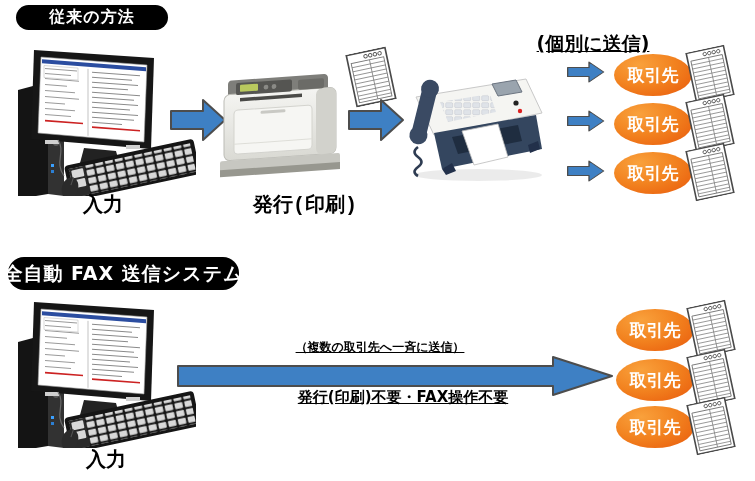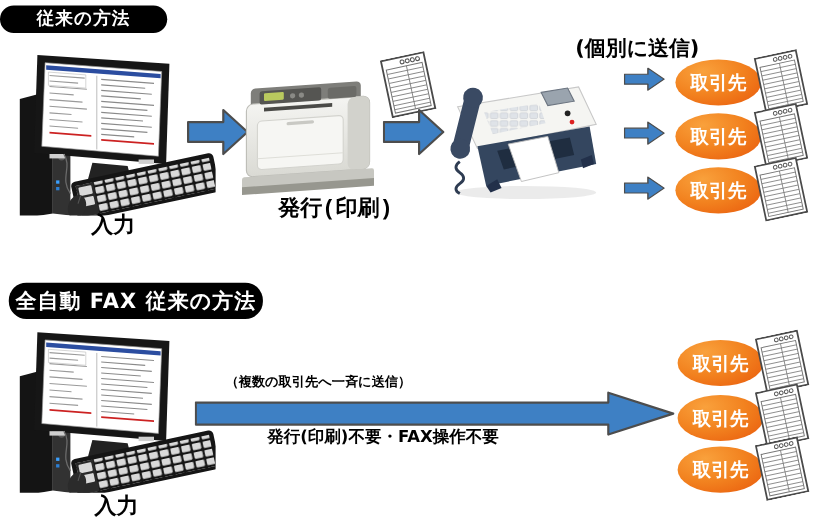--- a/index.html
+++ b/index.html
@@ -10,21 +10,21 @@
   .abs{position:absolute;}
   .pill{
     background:var(--label-bg,#000);color:var(--label-text,#fff);
     border-radius:16px;display:flex;align-items:center;justify-content:center;
     font-weight:bold;letter-spacing:1px;white-space:nowrap;
   }
   .caption{
     font-weight:bold;color:#000;text-align:center;white-space:nowrap;font-family:Liberation Mono, monospace;
   }
   .note{
-    font-weight:bold;color:#000;text-align:left;white-space:nowrap;
+    font-weight:bold;color:#000;text-align:center;white-space:nowrap;text-decoration:underline;
   }
   .partner{
     width:78px;height:42px;border-radius:50%;
     background:radial-gradient(ellipse at 32% 26%,
       var(--partner-gradient-start,#F9A13C) 0%, #F2821F 48%,
       var(--partner-gradient-end,#E8580B) 100%);
     display:flex;align-items:center;justify-content:center;
     color:var(--partner-text,#fff);font-weight:bold;font-size:17px;white-space:nowrap;
   }
   .doc{transform:rotate(-12deg);transform-origin:50% 50%;}
@@ -149,41 +149,41 @@
       <polygon points="52,70 118,58 122,74 58,87" fill="#1F2D40"></polygon>
       <polygon points="62,64 98,57 108,90 74,98" fill="#ffffff" stroke="#bbb" stroke-width="0.8"></polygon>
       <polygon points="42,102 52,96 56,104 46,108" fill="#22304a"></polygon>
       <polygon points="128,78 138,74 140,82 130,86" fill="#22304a"></polygon>
     </symbol>
   </defs>
 </svg>
 
 <div id="stage">
 
-  <div class="pill abs" style="left:0;top:5px;width:152px;height:25px;font-size:16px;">従来の方法</div>
+  <div class="pill abs" style="left:16px;top:5px;width:152px;height:25px;font-size:16px;">従来の方法</div>
 
   <div class="abs" style="left:4px;top:44px;">
     <svg width="192" height="152">
         <use href="#sym-computer"></use>
       </svg>
   </div>
   <div class="caption abs" style="left:53px;top:191px;width:100px;font-size:20px;">入力</div>
 
   <div class="abs" style="left:170px;top:98px;">
     <svg width="57" height="44">
         <use href="#sym-arrow"></use>
       </svg>
   </div>
 
   <div class="abs" style="left:210px;top:64px;">
     <svg width="140" height="116">
         <use href="#sym-printer"></use>
       </svg>
   </div>
-  <div class="caption abs" style="left:235px;top:175px;width:140px;font-size:20px;">発行(印刷)</div>
+  <div class="caption abs" style="left:235px;top:191px;width:140px;font-size:20px;">発行(印刷)</div>
 
   <div class="doc abs" style="left:349px;top:50px;">
     <svg width="44" height="54">
         <use href="#sym-doc"></use>
       </svg>
   </div>
 
   <div class="abs" style="left:348px;top:98px;">
     <svg width="57" height="44">
         <use href="#sym-arrow"></use>
@@ -227,21 +227,21 @@
     <svg width="44" height="52">
         <use href="#sym-doc"></use>
       </svg>
   </div>
   <div class="doc abs" style="left:688px;top:146px;">
     <svg width="44" height="52">
         <use href="#sym-doc"></use>
       </svg>
   </div>
 
-  <div class="pill abs" style="left:8px;top:257px;width:231px;height:33px;font-size:19px;">全自動 FAX 従来の方法</div>
+  <div class="pill abs" style="left:8px;top:257px;width:231px;height:33px;font-size:19px;">全自動 FAX 送信システム</div>
 
   <div class="abs" style="left:4px;top:296px;">
     <svg width="192" height="152">
         <use href="#sym-computer"></use>
       </svg>
   </div>
   <div class="caption abs" style="left:56px;top:446px;width:100px;font-size:20px;">入力</div>
 
   <div class="note abs" style="left:205px;top:339px;width:350px;font-size:12px;">（複数の取引先へ一斉に送信）</div>
 

